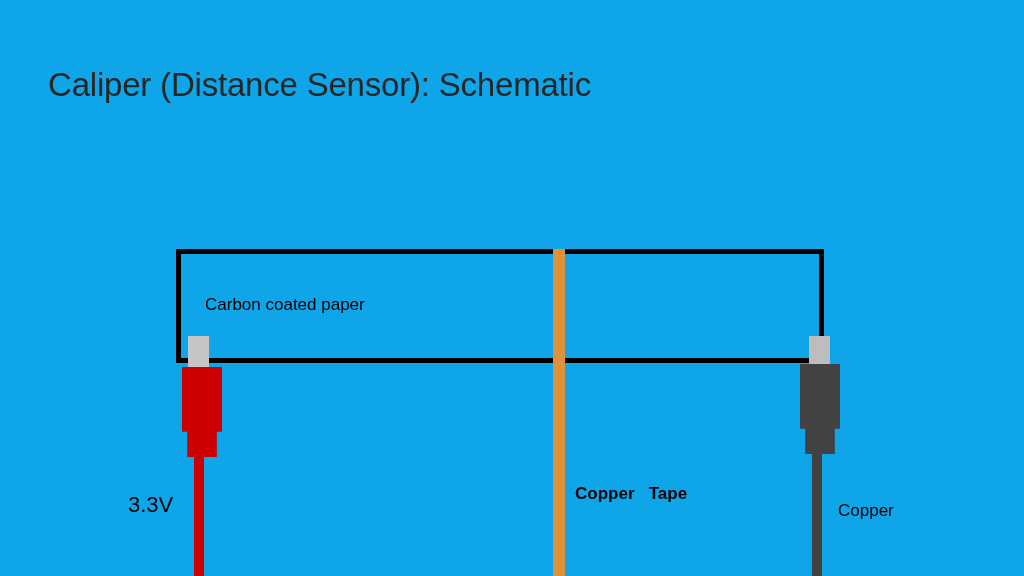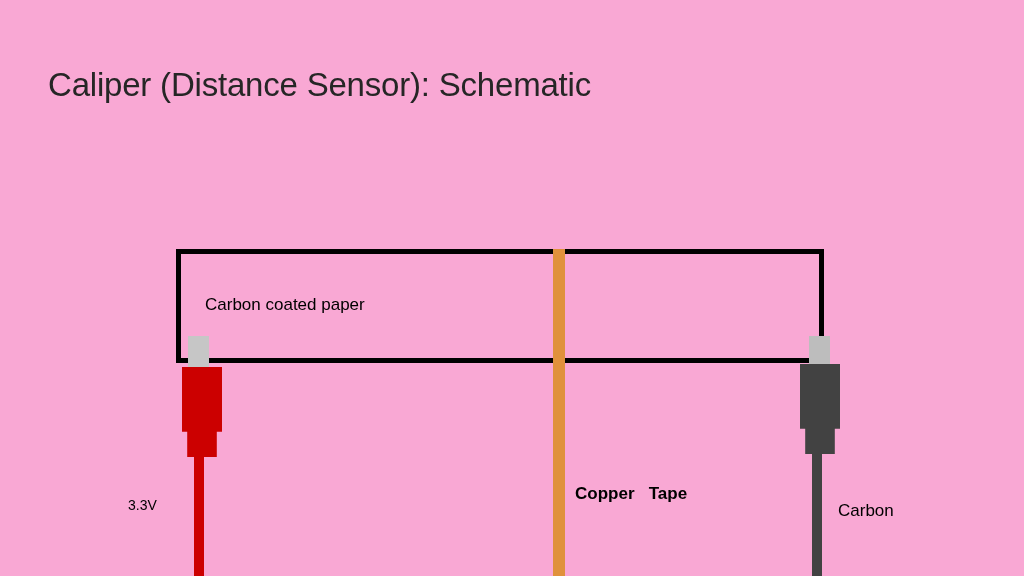--- a/index.html
+++ b/index.html
@@ -8,21 +8,21 @@
     padding: 0;
     background: #ffffff;
   }
   body {
     font-family: "Liberation Sans", sans-serif;
   }
   #slide {
     position: relative;
     width: 1024px;
     height: 576px;
-    background: #f9a8d4;
+    background: #0ea5e9;
     overflow: hidden;
   }
 
   
   #slide-title {
     position: absolute;
     left: 48px;
     top: 64px;
     font-size: 33px;
     line-height: 42px;
@@ -143,21 +143,21 @@
     left: 16px;
     top: 118px;
     width: 10px;
     height: 138px;
     background: #CC0000;
   }
   #power-label {
     position: absolute;
     left: 128px;
     top: 478px;
-    font-size: 14px;
+    font-size: 22px;
     line-height: 22px;
     color: #000000;
     white-space: nowrap;
   }
 
   
   #clip-ground {
     left: 798px;
     top: 320px;
     width: 60px;
@@ -219,16 +219,16 @@
       <div class="clip-body"></div>
       <div class="clip-wire"></div>
     </div>
     <div id="power-label">3.3V</div>
 
     <div class="clip" id="clip-ground">
       <div class="clip-tip"></div>
       <div class="clip-body"></div>
       <div class="clip-wire"></div>
     </div>
-    <div id="ground-label">Carbon</div>
+    <div id="ground-label">Copper</div>
 
   </div>
 </div>
 
 </body></html>

